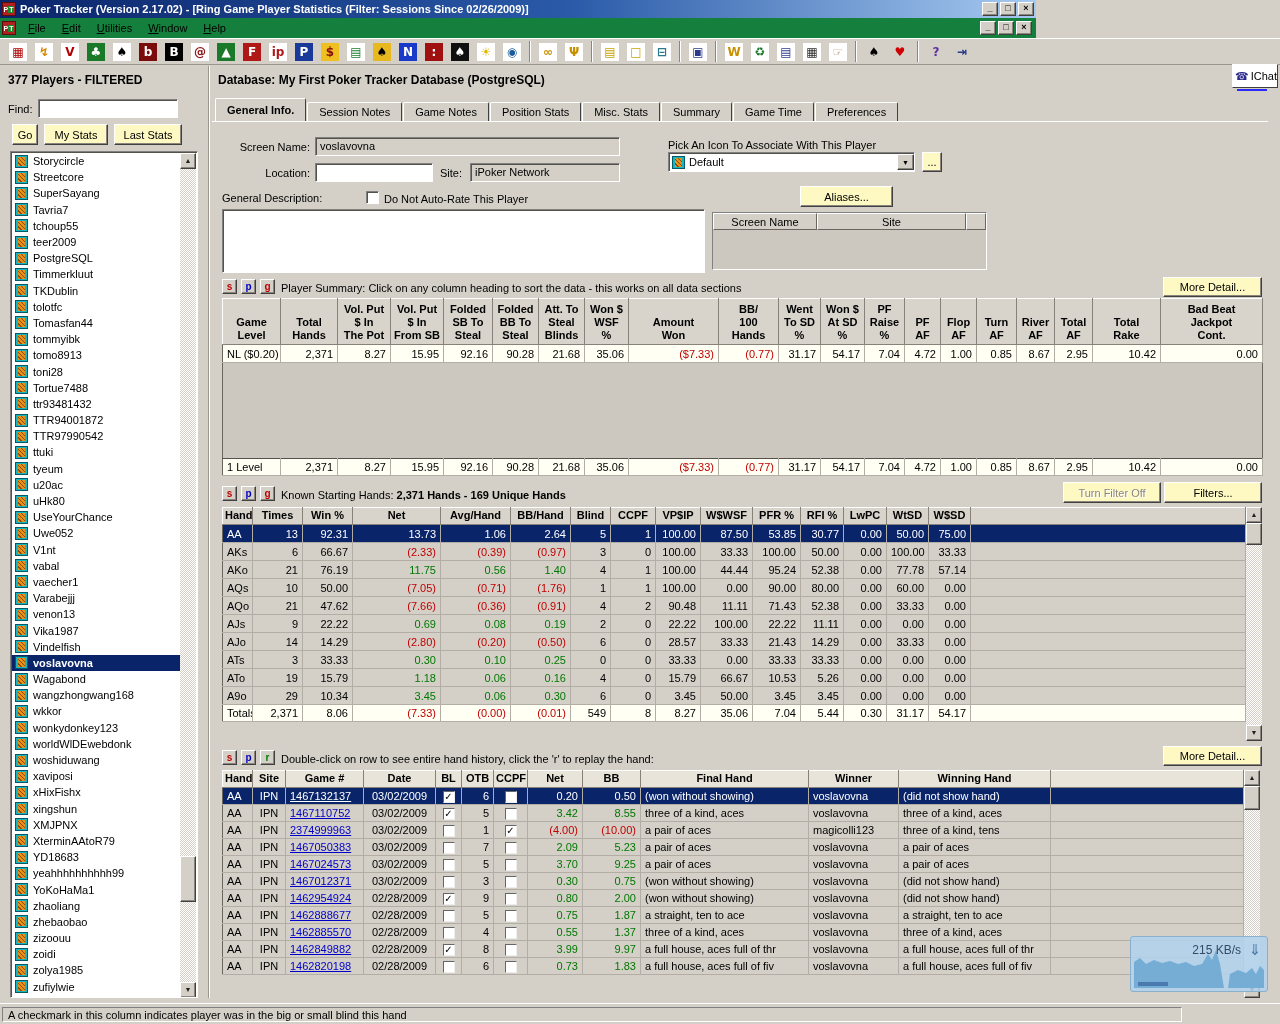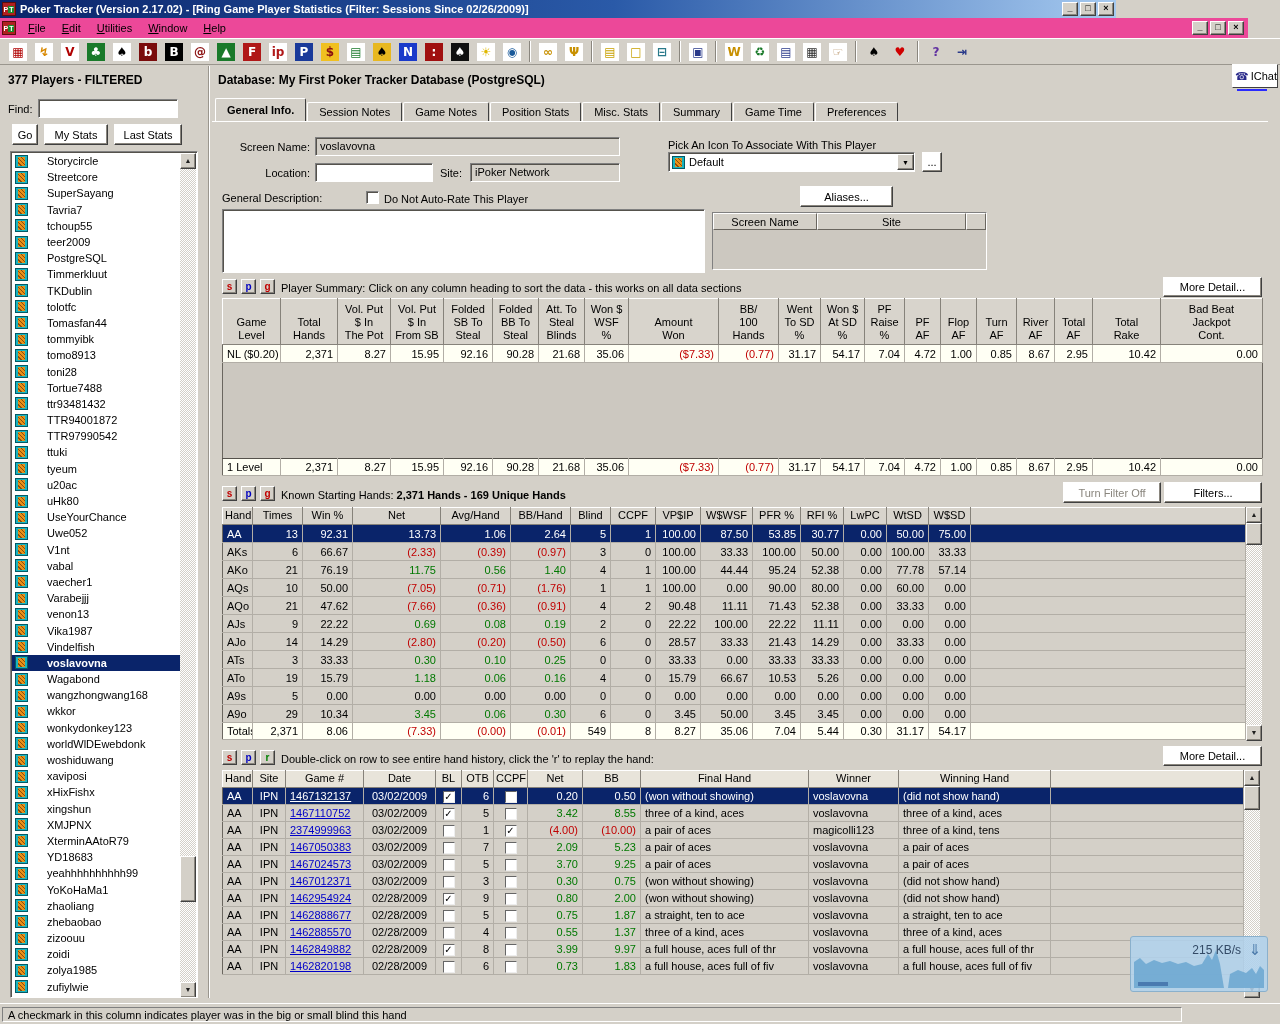--- a/index.html
+++ b/index.html
@@ -1,44 +1,44 @@
 <!DOCTYPE html>
 <html><head>
 <meta charset="utf-8">
 <style>
   *{box-sizing:border-box;margin:0;padding:0}
   html,body{width:1280px;height:1024px;overflow:hidden}
   body{background:#d4d0c8;font:11px "Liberation Sans",sans-serif;color:#000;position:relative}
-  .btn{background:#ffffff;border:1px solid;border-color:#fff #404040 #404040 #fff;box-shadow:inset -1px -1px 0 #8a867e;font:11px "Liberation Sans",sans-serif;text-align:center;cursor:default}
+  .btn{background:#fef9c3;border:1px solid;border-color:#fff #404040 #404040 #fff;box-shadow:inset -1px -1px 0 #8a867e;font:11px "Liberation Sans",sans-serif;text-align:center;cursor:default}
   
-  #titlebar{position:absolute;left:0;top:0;width:1116px;height:18px;background:linear-gradient(90deg,#0a246a 0%,#2a5aa8 55%,#a6caf0 100%);display:flex;align-items:center;padding:0 2px}
+  #titlebar{position:absolute;left:0;top:0;width:1036px;height:18px;background:linear-gradient(90deg,#0a246a 0%,#2a5aa8 55%,#a6caf0 100%);display:flex;align-items:center;padding:0 2px}
   #titlebar .ttl{color:#fff;font-weight:bold;font-size:11px;margin-left:4px;white-space:nowrap}
   .appicon{width:14px;height:14px;background:#b02020;border:1px solid #5a0c0c;color:#fff;font-size:7px;font-weight:bold;display:flex;align-items:center;justify-content:center}
   .appicon i{font-style:normal;background:#1a8a2a;padding:0 1px}
   .winbtns{margin-left:auto;display:flex}
   .wbtn{width:16px;height:14px;background:#d4d0c8;border:1px solid;border-color:#fff #404040 #404040 #fff;box-shadow:inset -1px -1px 0 #8a867e;font-size:9px;line-height:11px;text-align:center;margin-left:2px;font-weight:bold}
   
-  #menubar{position:absolute;left:0;top:18px;width:1248px;height:20px;background:#ec4899;display:flex;align-items:center;padding:0 2px}
+  #menubar{position:absolute;left:0;top:18px;width:1036px;height:20px;background:#15803d;display:flex;align-items:center;padding:0 2px}
   .menu-item{padding:2px 8px}
   #menubar .winbtns{margin-right:2px}
   
   #toolbar{position:absolute;left:0;top:38px;width:1280px;height:27px;border-top:1px solid #fff;border-bottom:1px solid #9a968e;display:flex;align-items:center;padding-left:5px;background:#d4d0c8}
   .tbtn{width:24px;height:23px;background:none;border:1px solid transparent;display:flex;align-items:center;justify-content:center;margin:0 1px;padding:0}
   .tbtn .ic{min-width:18px;height:18px;display:flex;align-items:center;justify-content:center;font-size:12px;font-weight:bold;font-family:"DejaVu Sans",sans-serif;line-height:1;padding:0 1px}
   .tsep{width:2px;height:21px;border-left:1px solid #8a867e;border-right:1px solid #fff;margin:0 4px}
   
   #players-header{position:absolute;left:8px;top:73px;font-weight:bold;font-size:12px}
   #find-label{position:absolute;left:8px;top:103px}
   #find-input{position:absolute;left:38px;top:99px;width:140px;height:19px;background:#fff;border:1px solid;border-color:#808080 #fff #fff #808080;box-shadow:inset 1px 1px 0 #55524c;font:11px "Liberation Sans",sans-serif;padding:2px 3px}
   #go-btn{position:absolute;left:12px;top:124px;width:26px;height:21px}
   #mystats-btn{position:absolute;left:44px;top:124px;width:64px;height:21px}
   #laststats-btn{position:absolute;left:114px;top:124px;width:68px;height:21px}
   #player-list{position:absolute;left:10px;top:151px;width:188px;height:847px;background:#fff;border:1px solid;border-color:#808080 #fff #fff #808080;box-shadow:inset 1px 1px 0 #55524c;overflow:hidden}
   #player-items{position:absolute;left:1px;top:1px;right:17px;bottom:1px;overflow:hidden}
-  .pitem{display:flex;height:16.2px;align-items:center;padding-left:3px;gap:19px;white-space:nowrap}
+  .pitem{display:flex;height:16.2px;align-items:center;padding-left:3px;gap:5px;white-space:nowrap}
   .pitem.sel-player{background:#0a246a;color:#fff;font-weight:bold}
   .picon{flex:0 0 13px;width:13px;height:13px;background:#18b4c0;border:1px solid #045a66;position:relative}
   .picon::after{content:"";position:absolute;left:2px;top:1px;right:2px;bottom:1px;background:repeating-linear-gradient(45deg,#e89018 0 2px,#8a4c08 2px 3px)}
   .vscroll{position:absolute;width:16px;background:#e6e4de;background-image:repeating-conic-gradient(#fff 0 25%,#d4d0c8 0 50%);background-size:2px 2px}
   .sarrow{position:absolute;left:0;width:16px;height:16px;background:#d4d0c8;border:1px solid;border-color:#fff #404040 #404040 #fff;box-shadow:inset -1px -1px 0 #8a867e;font-size:7px;text-align:center;line-height:14px;color:#202020}
   .sthumb{position:absolute;left:0;width:16px;background:#d4d0c8;border:1px solid;border-color:#fff #404040 #404040 #fff;box-shadow:inset -1px -1px 0 #8a867e}
   
   #db-header{position:absolute;left:218px;top:73px;font-weight:bold;font-size:12px}
   #ichat{position:absolute;left:1232px;top:64px;width:46px;height:24px;background:#fff;border:1px solid;border-color:#fff #404040 #404040 #fff;display:flex;align-items:center;gap:2px;padding:0 2px;font-size:11px}
   #ichat .ph{color:#2a2a8a;font-family:"DejaVu Sans",sans-serif}
@@ -60,21 +60,21 @@
   #alias-table .ahdr{display:flex}
   #alias-table .ahdr div{height:17px;background:#d4d0c8;border:1px solid;border-color:#fff #6a665f #6a665f #fff;text-align:center;padding-top:2px}
   
   .sbtns{position:absolute;display:flex;gap:4px}
   .sbtn{width:15px;height:15px;background:#d4d0c8;border:1px solid;border-color:#fff #404040 #404040 #fff;box-shadow:inset -1px -1px 0 #8a867e;font:bold 10px "Liberation Sans",sans-serif;line-height:12px;text-align:center;padding:0}
   .sbtn-s{color:#c00000}.sbtn-p{color:#0000c0}.sbtn-g{color:#c00000}.sbtn-r{color:#008000}
   .caption{position:absolute;white-space:nowrap}
   .btn.dis{color:#8a867e;text-shadow:1px 1px 0 #fff}
   
   table.grid{border-collapse:collapse;table-layout:fixed;position:absolute;background:#d4d0c8;border:1px solid #6a665f}
-  table.grid th{white-space:pre-line;font-weight:normal;background:#d8d4cc;border:1px solid;border-color:#fff #86827a #86827a #fff;vertical-align:bottom;text-align:center;padding:1px 2px 2px;font-size:11px;line-height:13px;overflow:hidden}
+  table.grid th{white-space:pre-line;font-weight:bold;background:#d8d4cc;border:1px solid;border-color:#fff #86827a #86827a #fff;vertical-align:bottom;text-align:center;padding:1px 2px 2px;font-size:11px;line-height:13px;overflow:hidden}
   table.grid td{padding:1px 4px;overflow:hidden;white-space:nowrap;font-size:11px;border-right:1px solid #b2aea6;border-bottom:1px solid #b2aea6}
   .al{text-align:left}.ar{text-align:right}.ac{text-align:center}
   #summary-table th{height:46px}
   #summary-table tr.data{height:18px}
   #summary-table tr.data td{background:#fffff4}
   tr.spacer td{background:#ccc8c0;border-right:none;border-bottom:none}
   tr.totals td{background:#fffff4;border-top:1px solid #55524c;height:17px}
   #hands-table tr.data{height:18px}
   #hands-table td{background:#d4d0c8}
   #hands-table tr.totals td,#summary-table tr.totals td{background:#fffff4}
@@ -858,38 +858,20 @@
         <td class="ar">15.79</td>
         <td class="ar">66.67</td>
         <td class="ar">10.53</td>
         <td class="ar">5.26</td>
         <td class="ar">0.00</td>
         <td class="ar">0.00</td>
         <td class="ar">0.00</td>
         <td class="fillc"></td>
       </tr>
       <tr class="data">
-        <td class="al">A9s</td>
-        <td class="ar">5</td>
-        <td class="ar">0.00</td>
-        <td class="ar">0.00</td>
-        <td class="ar">0.00</td>
-        <td class="ar">0.00</td>
-        <td class="ar">0</td>
-        <td class="ar">0</td>
-        <td class="ar">0.00</td>
-        <td class="ar">0.00</td>
-        <td class="ar">0.00</td>
-        <td class="ar">0.00</td>
-        <td class="ar">0.00</td>
-        <td class="ar">0.00</td>
-        <td class="ar">0.00</td>
-        <td class="fillc"></td>
-      </tr>
-      <tr class="data">
         <td class="al">A9o</td>
         <td class="ar">29</td>
         <td class="ar">10.34</td>
         <td class="ar"><span class="pos">3.45</span></td>
         <td class="ar"><span class="pos">0.06</span></td>
         <td class="ar"><span class="pos">0.30</span></td>
         <td class="ar">6</td>
         <td class="ar">0</td>
         <td class="ar">3.45</td>
         <td class="ar">50.00</td>

